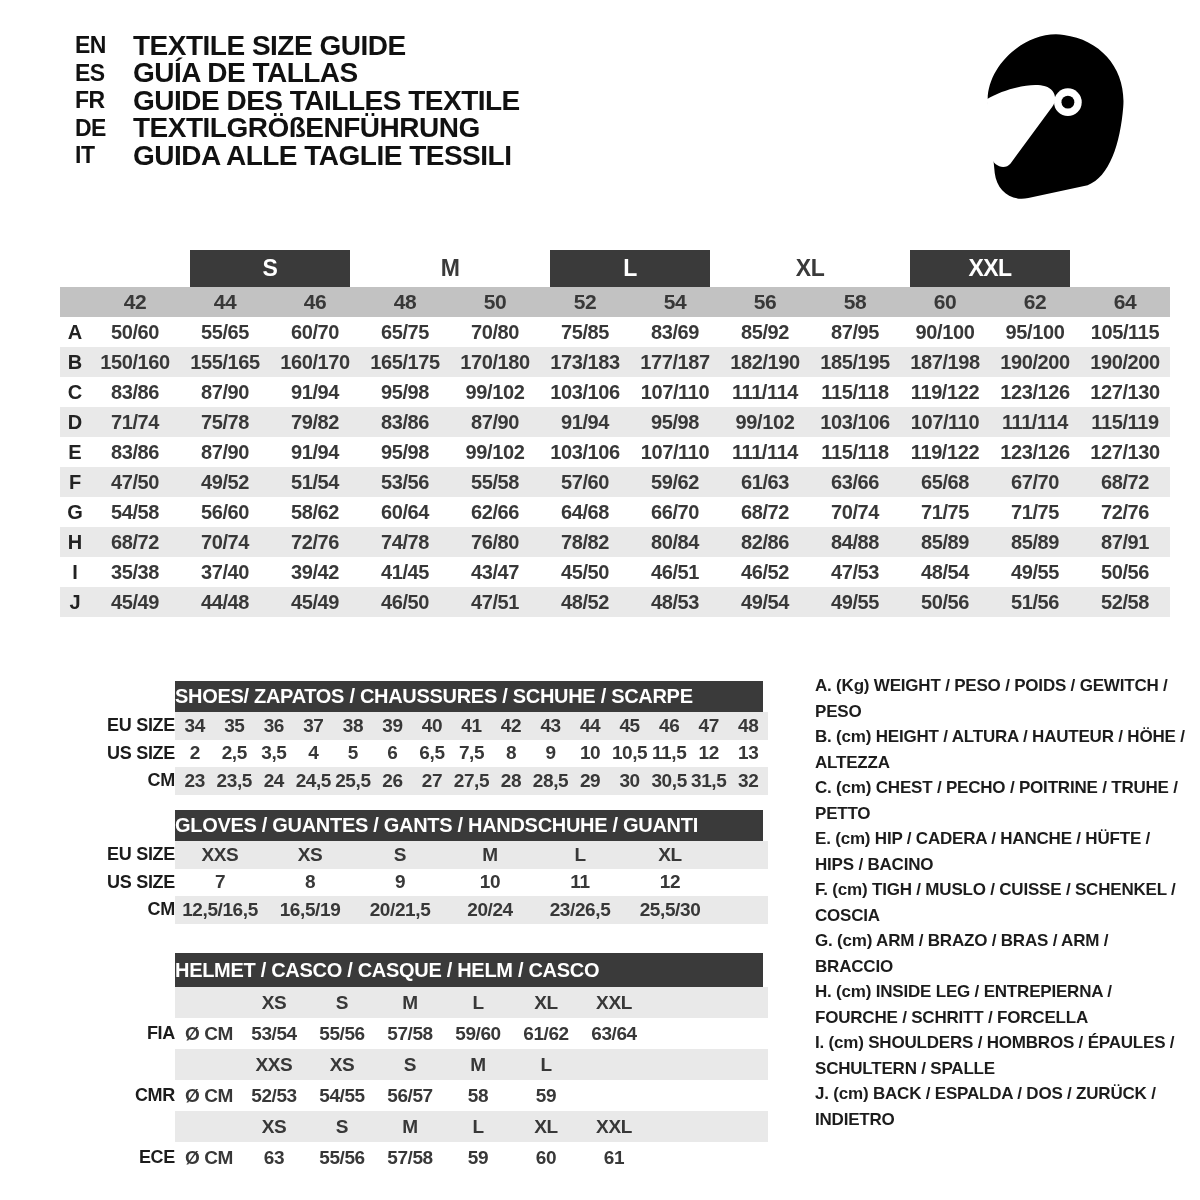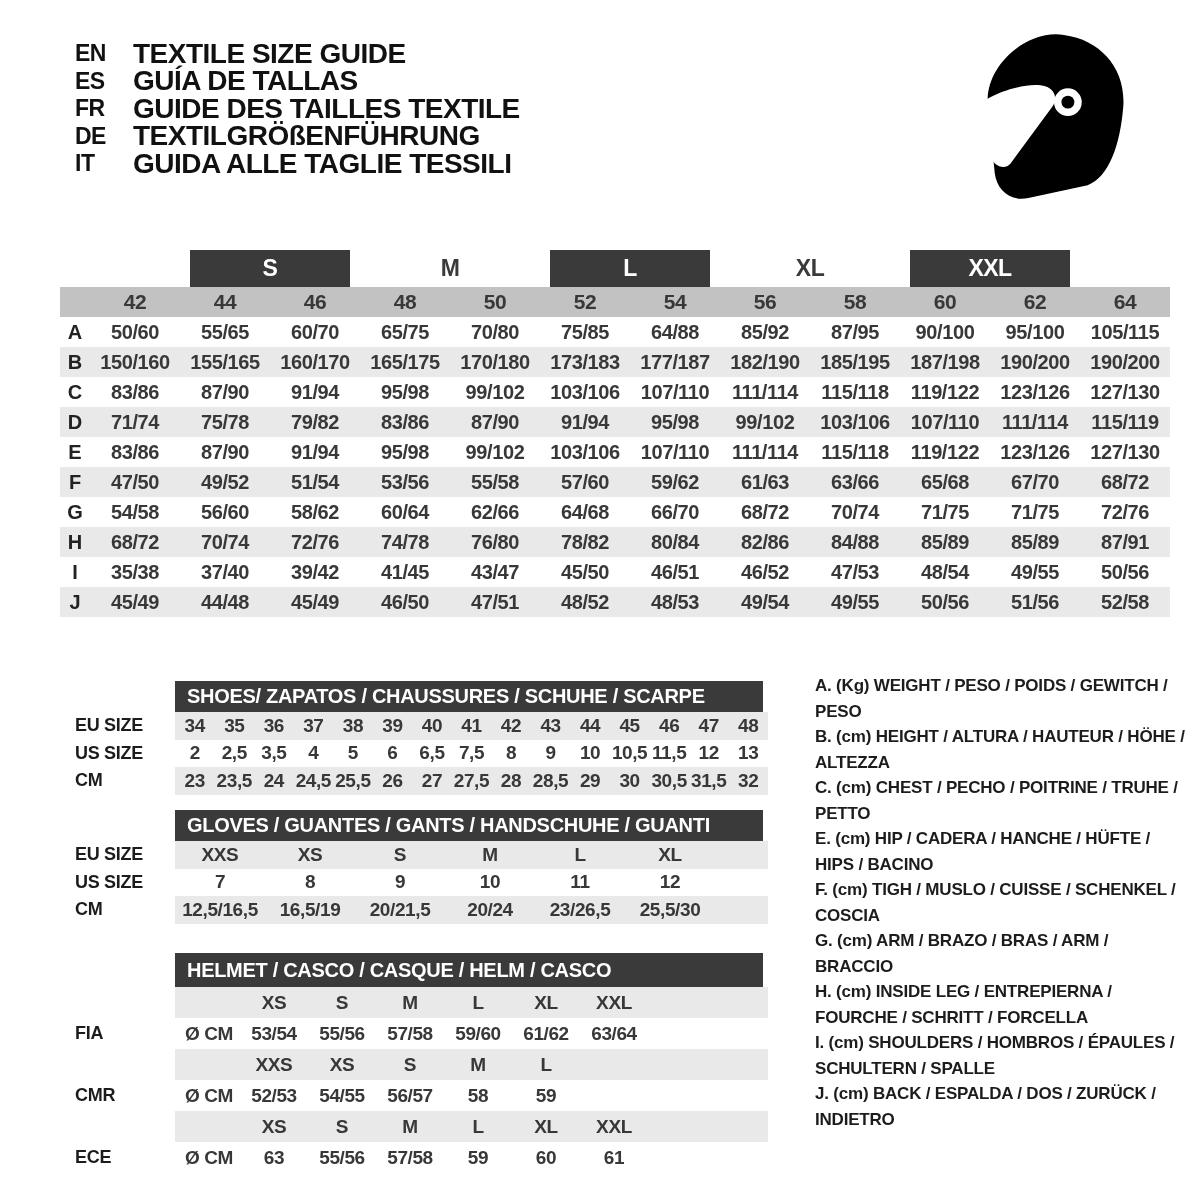--- a/index.html
+++ b/index.html
@@ -1,21 +1,21 @@
 <!DOCTYPE html>
 <html style="--dark: #3a3a3a; --band: #c2c2c2; --stripe: #e9e9e9;"><head>
 <meta charset="utf-8">
 <style>
   * { margin:0; padding:0; box-sizing:border-box; }
   html,body { width:1200px; height:1200px; background:#fff;
     font-family:"Liberation Sans","DejaVu Sans",sans-serif; color:#111; }
   .page { position:absolute; inset:0; width:1200px; height:1200px; overflow:hidden; }
 
   
-  .lang-header { position:absolute; left:75px; top:40px; }
+  .lang-header { position:absolute; left:75px; top:32px; }
   .lang-row { display:flex; height:27.5px; align-items:center; }
   .lang-code { width:42px; font-weight:bold; font-size:23px; letter-spacing:-0.5px; }
   .lang-title { font-weight:bold; font-size:28px; letter-spacing:-0.5px;margin-left:16px; }
 
   
   .helmet-icon { position:absolute; left:980px; top:32px; width:158px; height:168px; }
 
   
   .main-table { position:absolute; left:60px; top:250px; width:1110px; }
   .group-row, .sizes-band, .t-row { display:grid; grid-template-columns:30px repeat(12,1fr); }
@@ -36,26 +36,26 @@
   .letter { display:flex; align-items:center; justify-content:center;
             font-weight:bold; font-size:20px; color:#222; }
 
   
   .sg-sec { position:absolute; left:60px; width:710px; }
   .shoes-sec  { top:681px; }
   .gloves-sec { top:810px; }
   .helmet-sec { top:953px; }
   .bar { margin-left:115px; width:588px; height:31px; background:var(--dark,#3a3a3a);
          color:#fff; font-weight:bold; font-size:20px; display:flex; align-items:center;
-         padding-left:12px; letter-spacing:-0.3px; }
+         padding-left:0; letter-spacing:-0.3px; }
   .helmet-sec .bar { height:34px; }
   .sg-row { display:flex; align-items:center; height:27.5px; }
   .helmet-sec .sg-row { height:31px; }
   .sg-label { flex:0 0 115px; padding-left:15px; font-weight:bold; font-size:18px;
-              color:#1c1c1c; letter-spacing:-0.3px; }
+              color:#1c1c1c; letter-spacing:-0.3px;text-align:right; }
   .sg-band { flex:0 0 593px; height:100%; display:flex; align-items:center; }
   .sg-row.shaded .sg-band { background:var(--stripe,#e9e9e9); }
   .sg-band .cell { font-size:19px; }
   .shoes-sec  .sg-band .cell { flex:1; }
   .gloves-sec .sg-band .cell { flex:0 0 90px; }
   .helmet-sec .sg-band .cell { flex:0 0 68px; }
   .h-prefix { flex:0 0 65px !important; justify-content:flex-start !important;
               padding-left:10px; font-size:19px; }
 
   
@@ -130,21 +130,21 @@
     <div class="t-rows">
 
         <div class="t-row">
           <span class="letter">A</span>
         <span class="cell">50/60</span>
           <span class="cell">55/65</span>
           <span class="cell">60/70</span>
           <span class="cell">65/75</span>
           <span class="cell">70/80</span>
           <span class="cell">75/85</span>
-          <span class="cell">64/88</span>
+          <span class="cell">83/69</span>
           <span class="cell">85/92</span>
           <span class="cell">87/95</span>
           <span class="cell">90/100</span>
           <span class="cell">95/100</span>
           <span class="cell">105/115</span>
         </div>
 
         <div class="t-row shaded">
           <span class="letter">B</span>
         <span class="cell">150/160</span>

